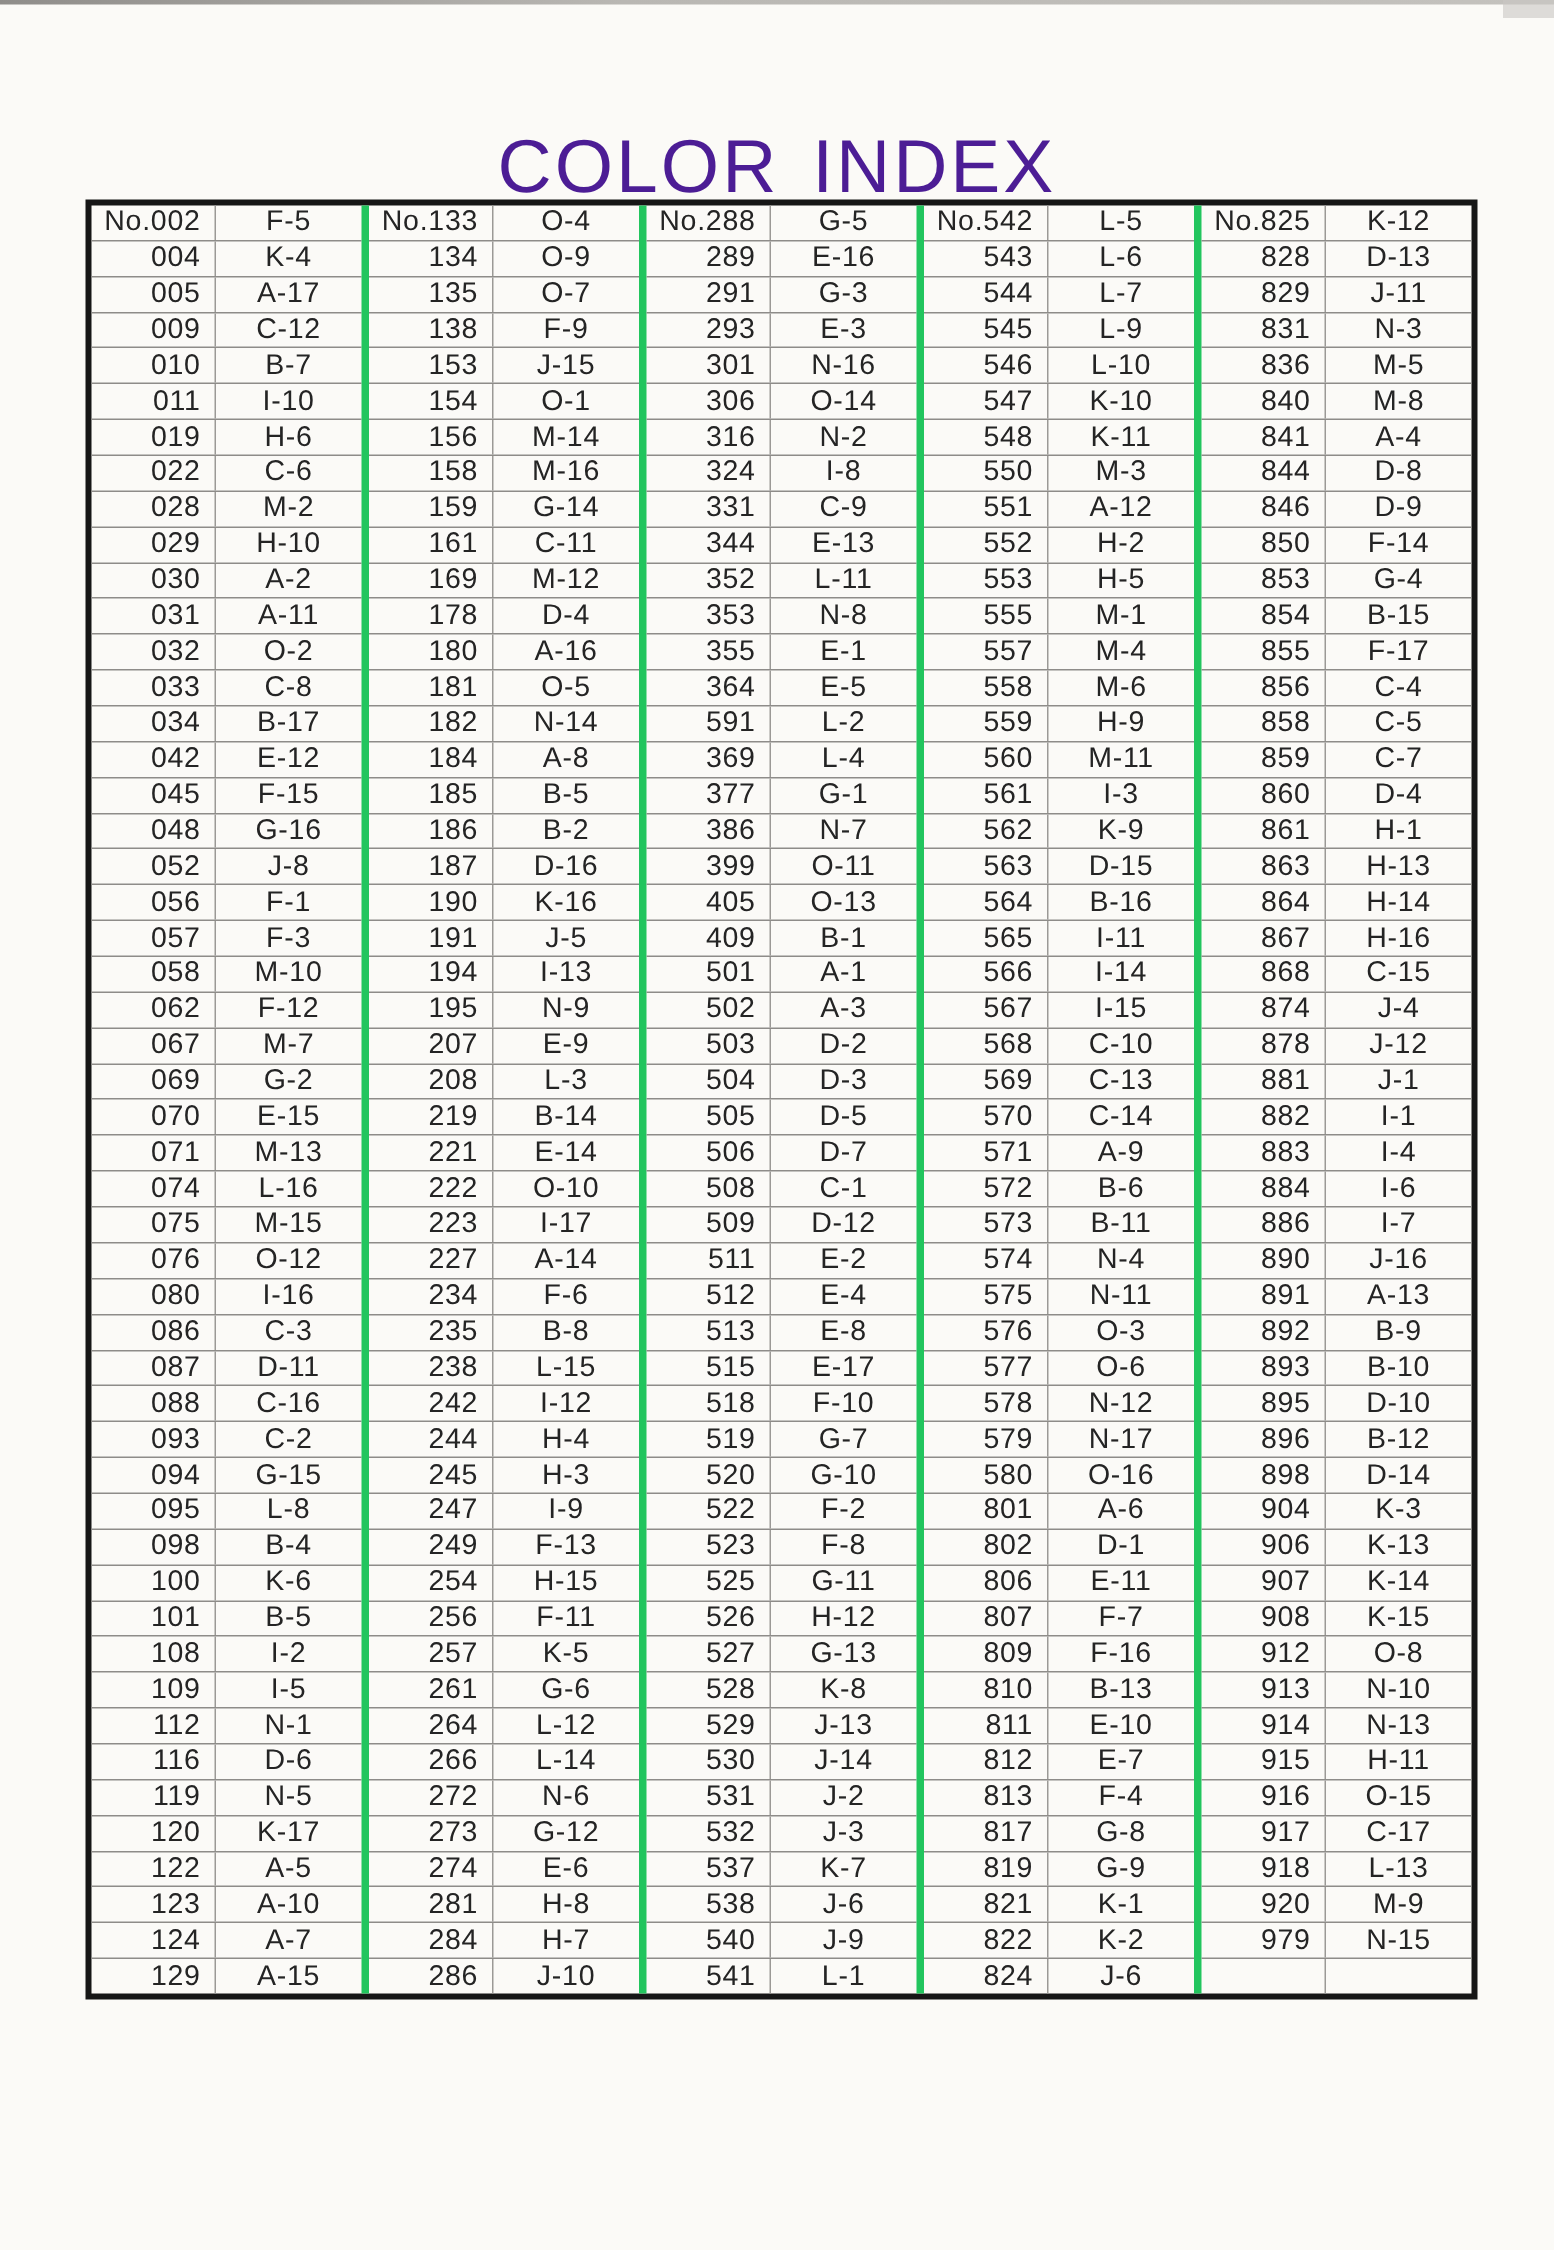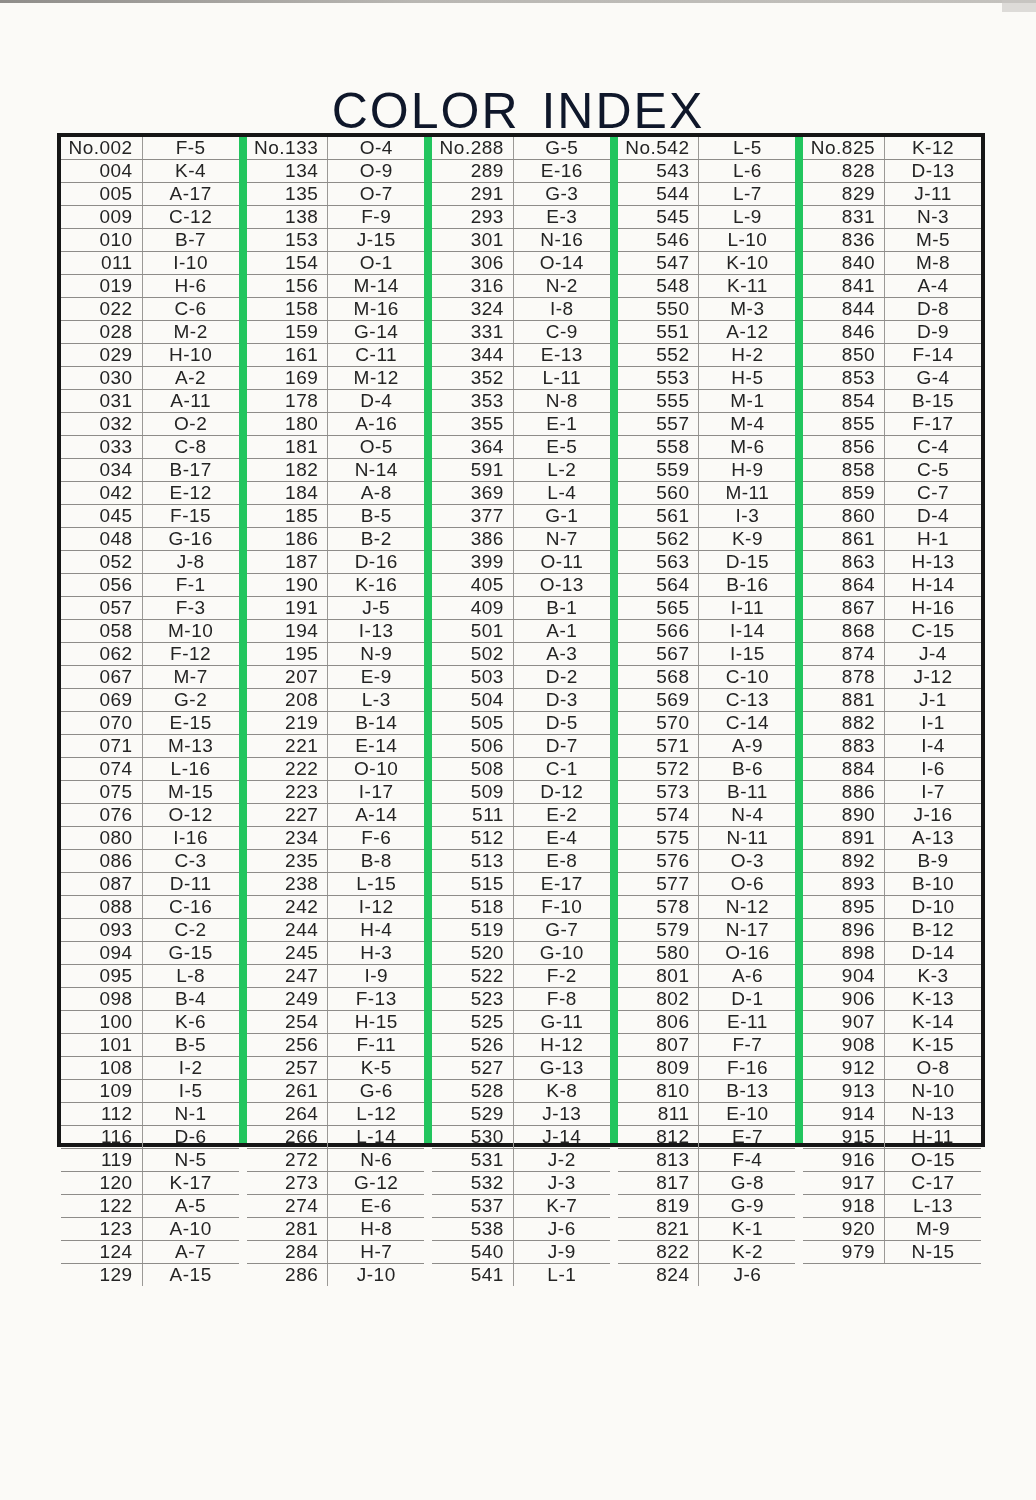--- a/index.html
+++ b/index.html
@@ -35,40 +35,40 @@
   .page-title {
     position: absolute;
     top: 48px;
     left: 0;
     width: 100%;
     text-align: center;
     font-size: 50px;
     font-weight: 400;
     letter-spacing: 2px;
     word-spacing: 6px;
-    color: #0f172a;
+    color: #4c1d95;
   }
   .index-table {
     position: absolute;
     left: 57px;
     top: 133px;
     width: 928px;
-    height: 1014px;
+    height: 1200px;
     border: 4px solid #161616;
     box-sizing: border-box;
     display: flex;
     background: #fbfaf7;
   }
   .col-group {
     flex: 1 1 0;
     display: flex;
     flex-direction: column;
   }
   .col-group + .col-group {
-    border-left: 8px solid #22c55e;
+    border-left: 5px solid #22c55e;
   }
   .row {
     flex: 1 1 0;
     display: flex;
     align-items: center;
   }
   .row + .row {
     border-top: 1px solid #8e8c89;
   }
   .cell {

